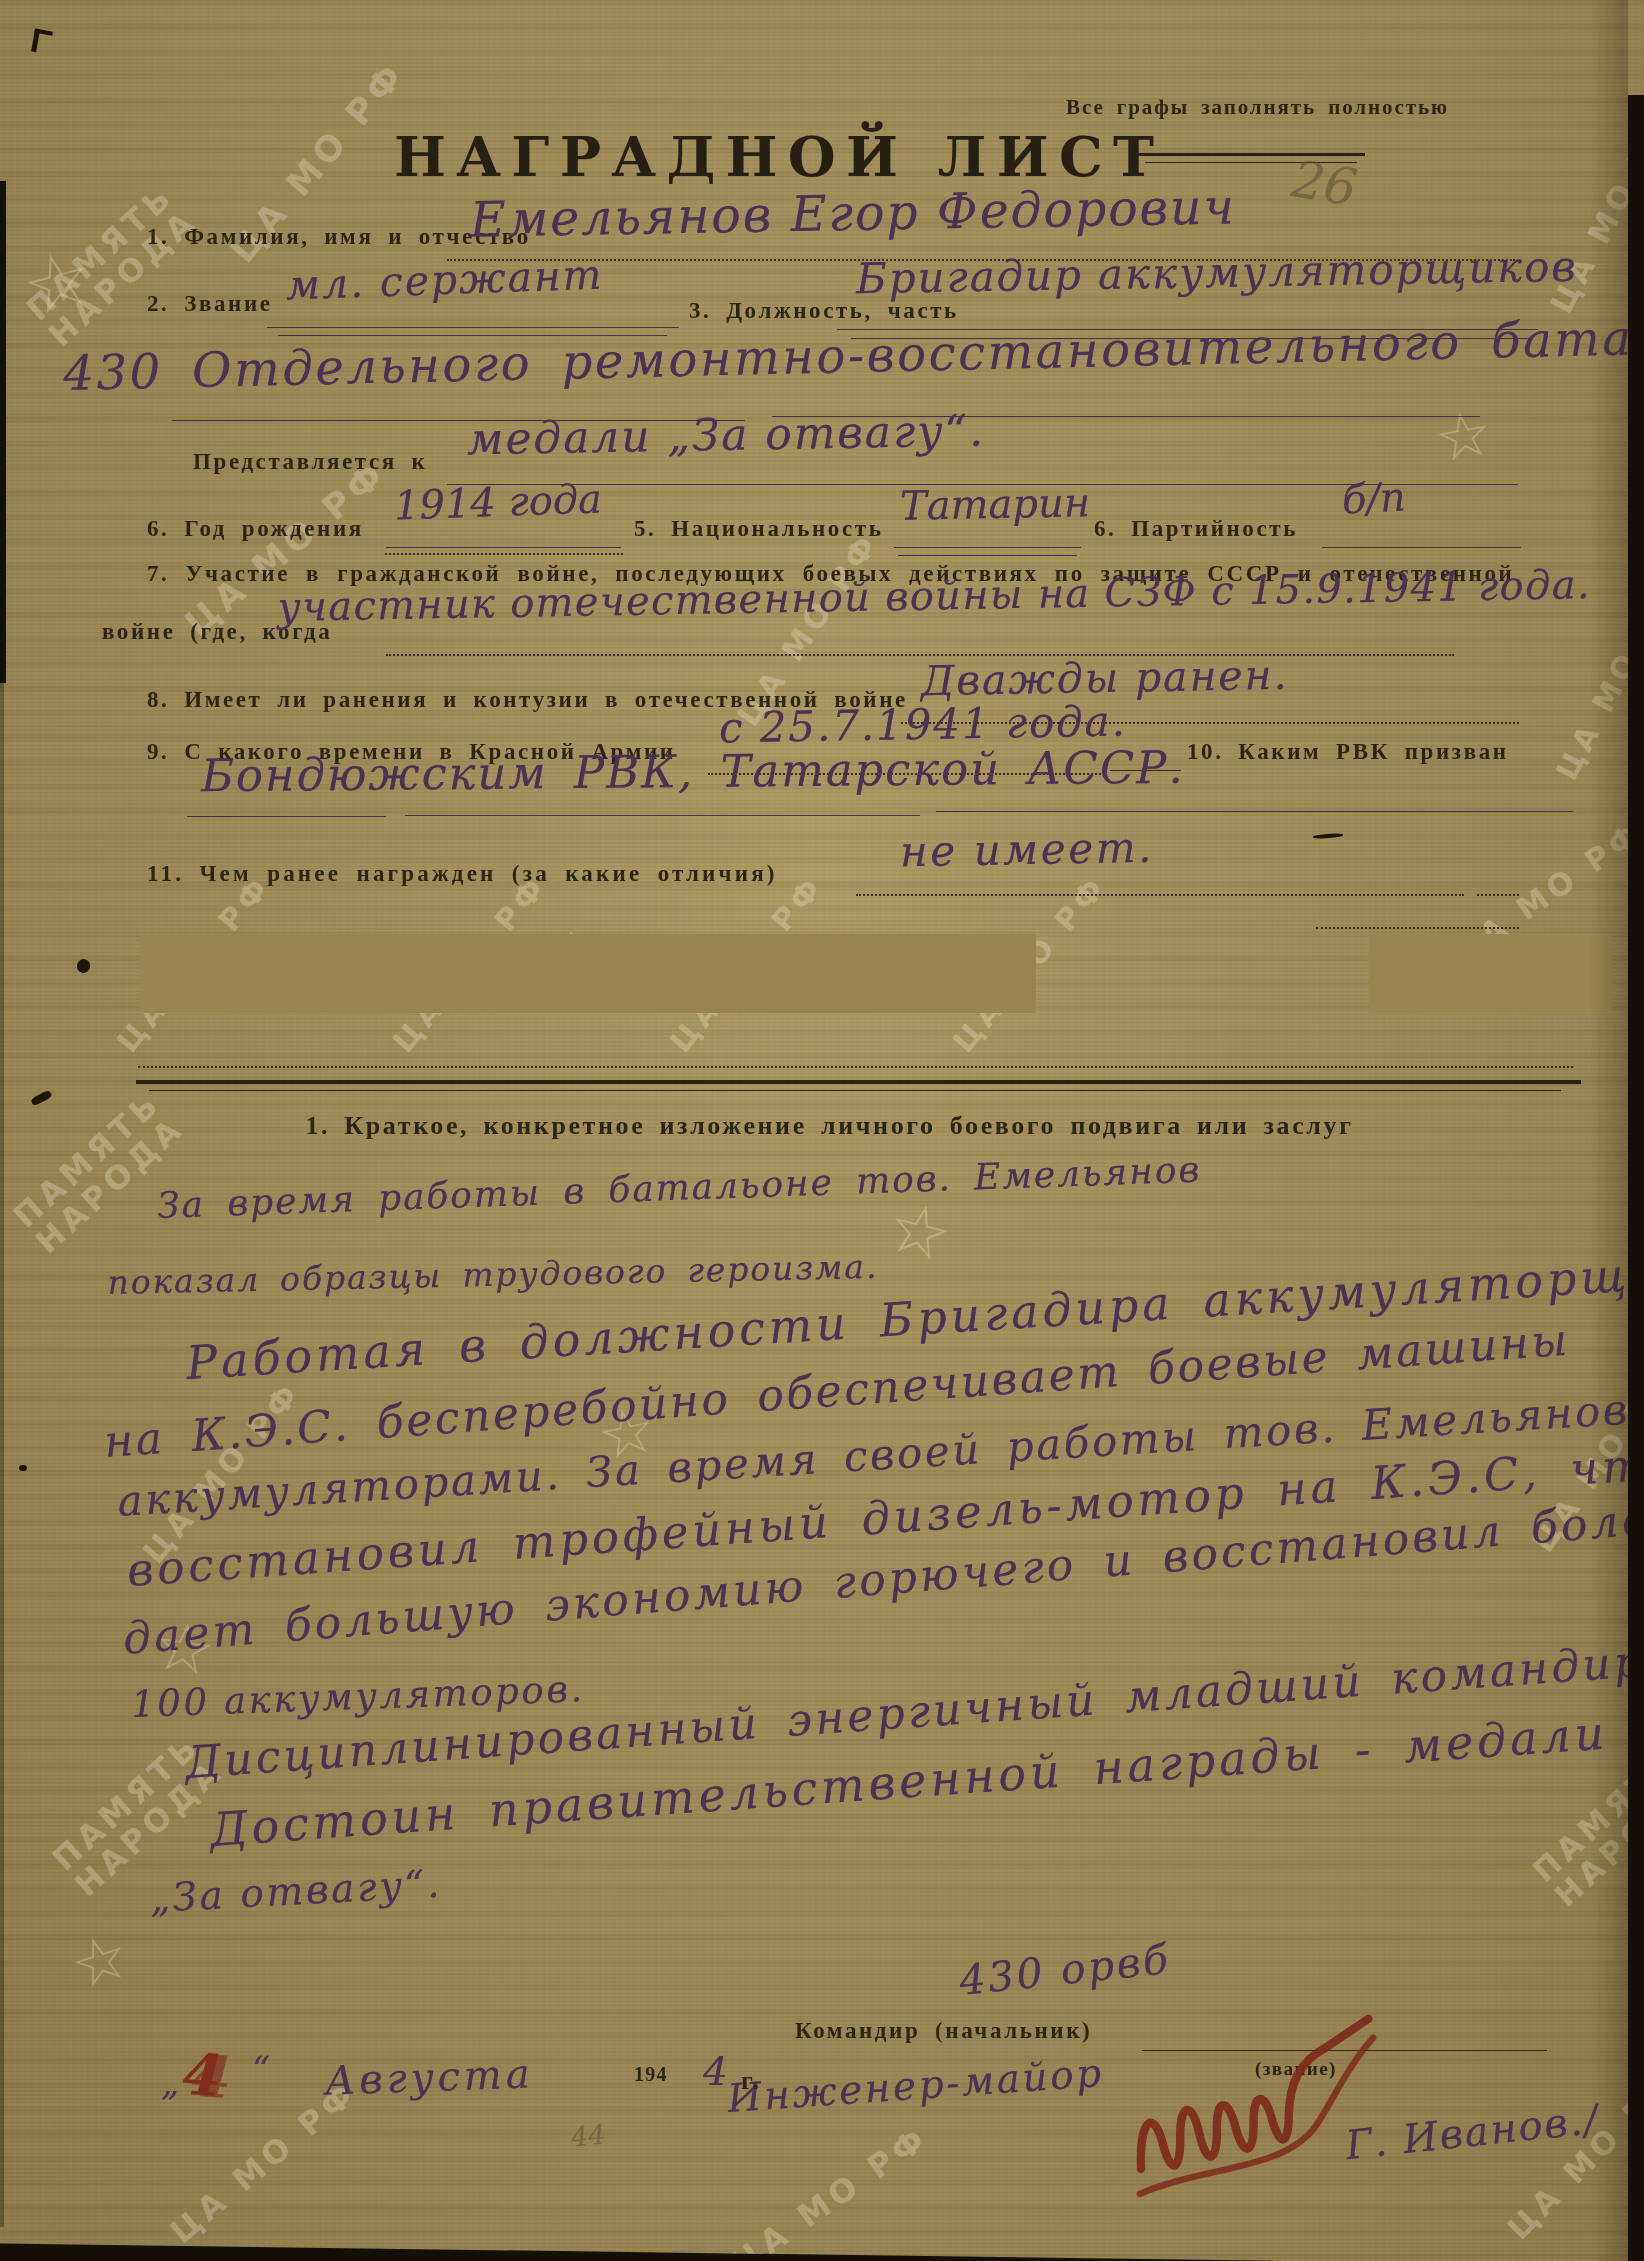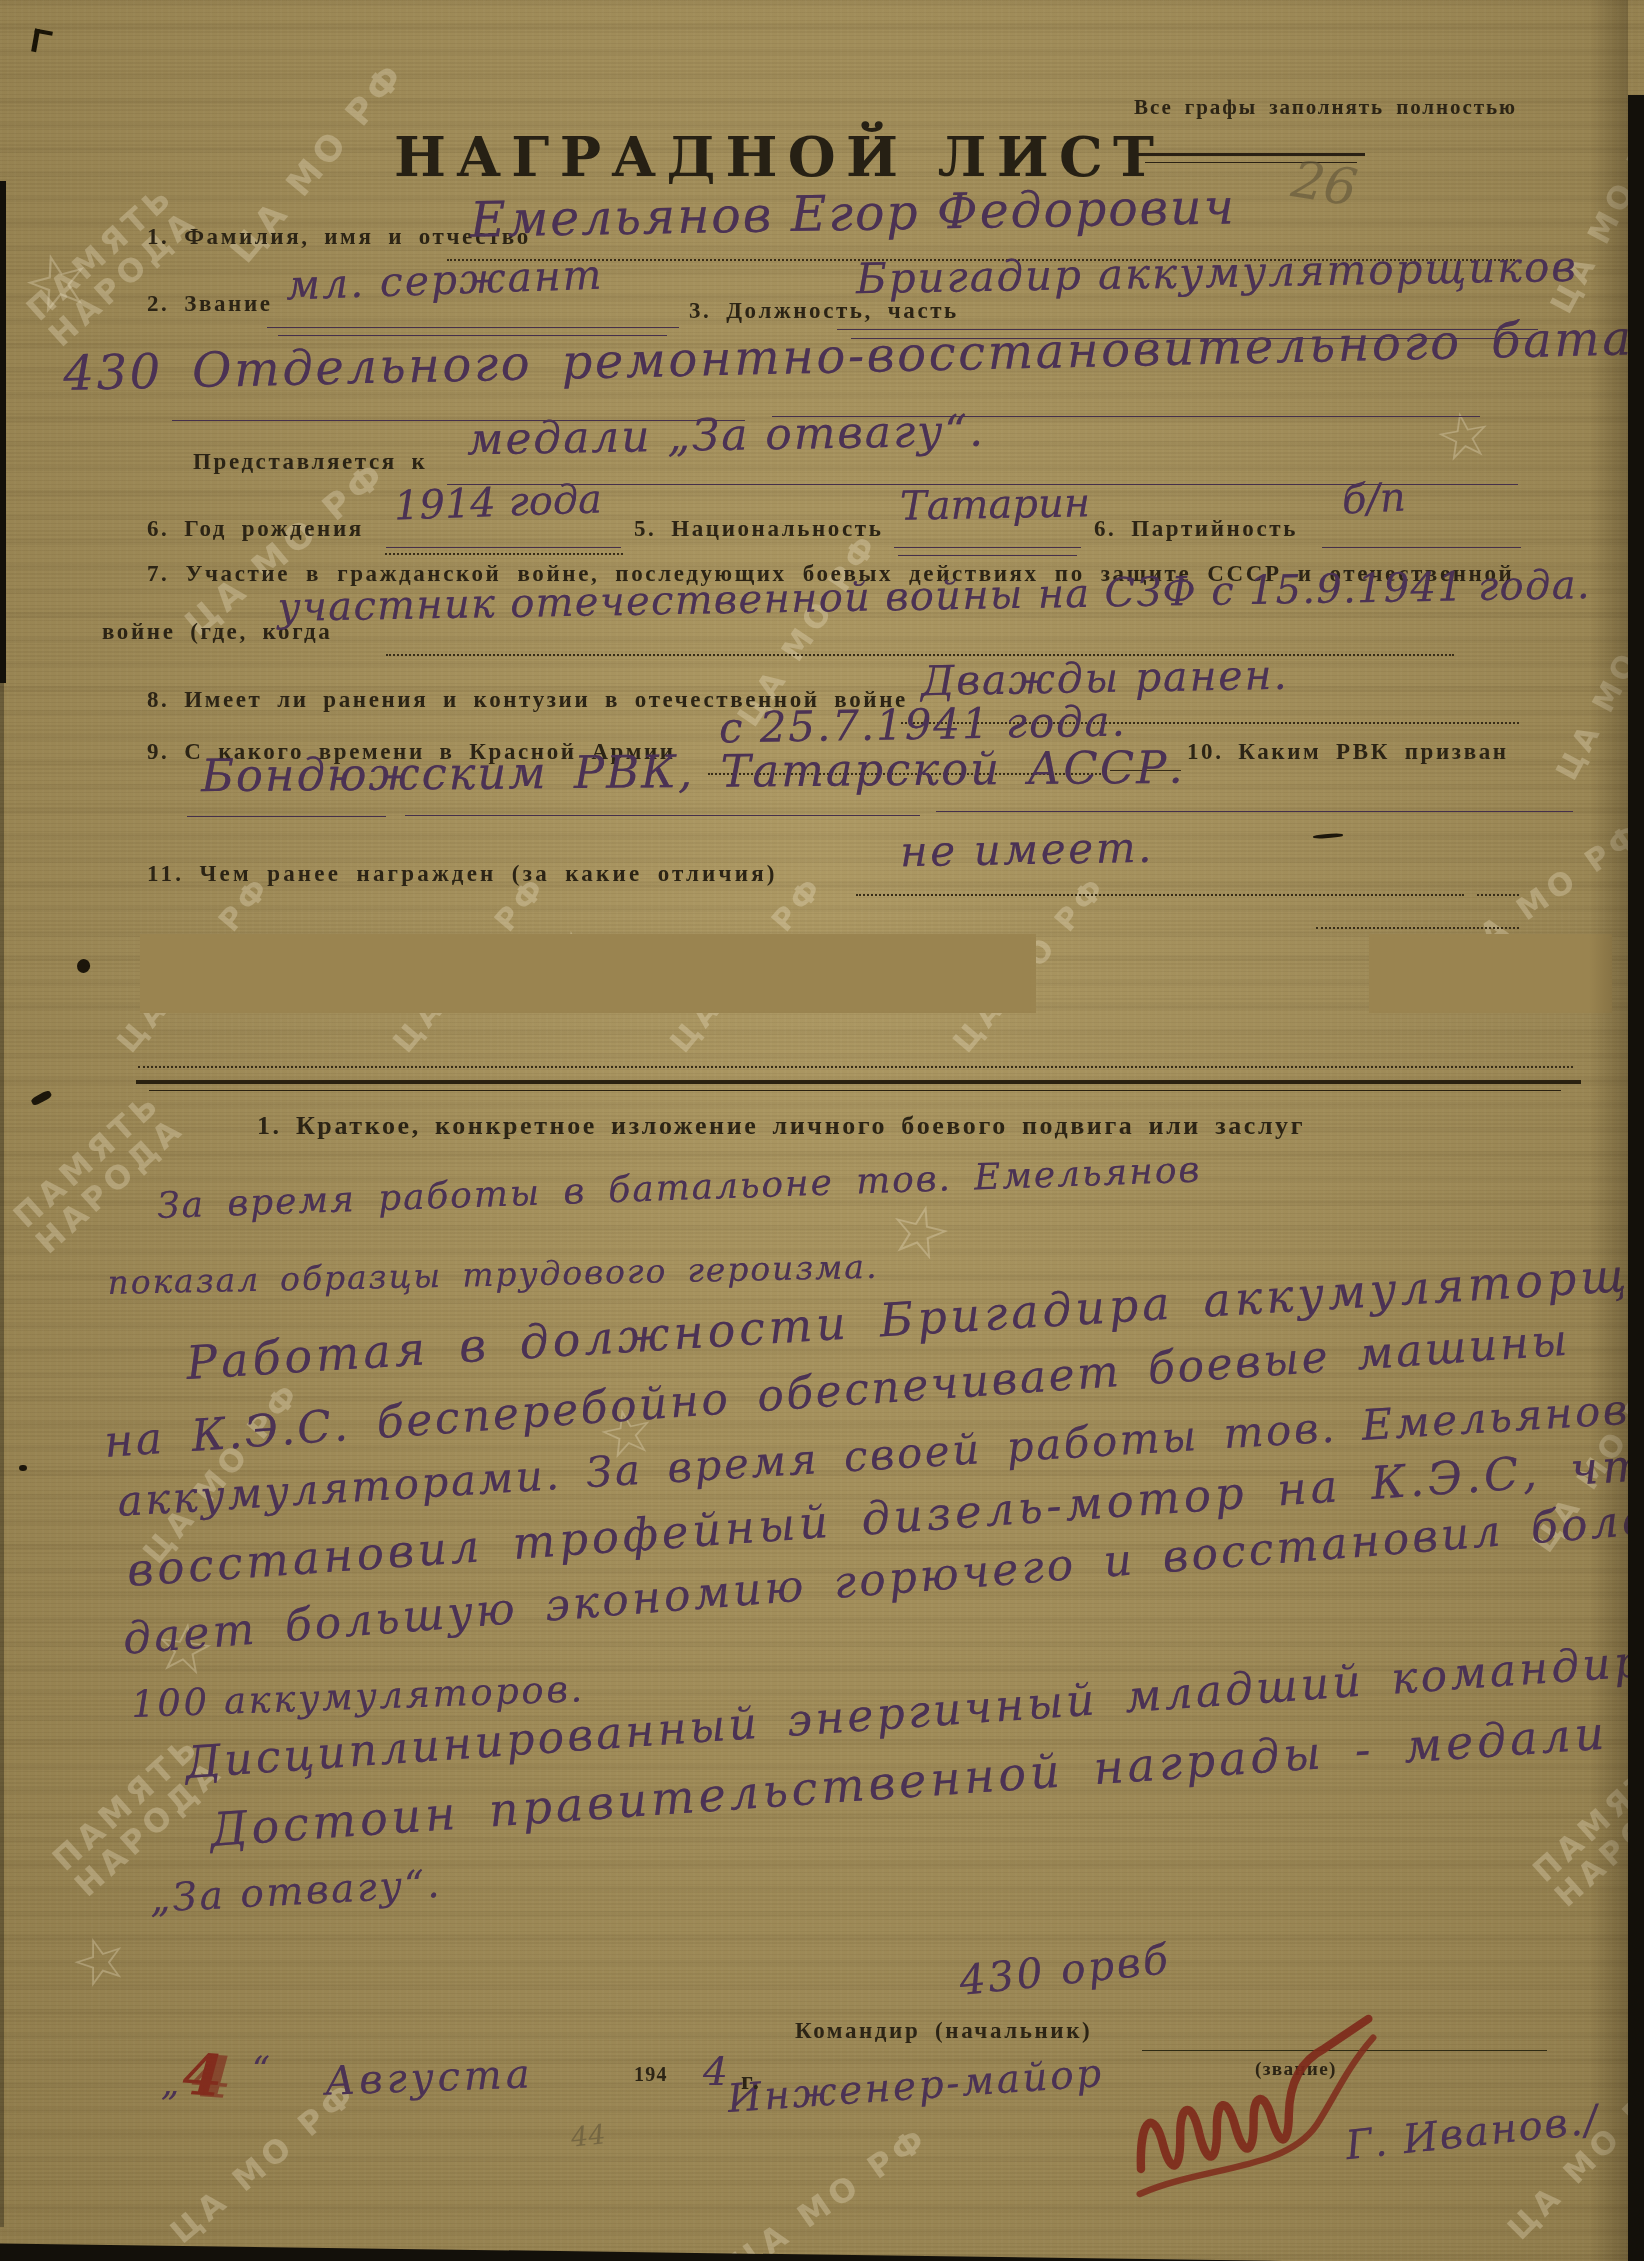--- a/index.html
+++ b/index.html
@@ -72,21 +72,21 @@
 
   <div class="star el" style="left:22.5px;top:238px;font-size:77px;transform:rotate(-15deg);">☆</div>
   <div class="star el" style="left:335px;top:920px;font-size:71px;transform:rotate(10deg);">☆</div>
   <div class="star el" style="left:544px;top:917px;font-size:68px;transform:rotate(-8deg);">☆</div>
   <div class="star el" style="left:888px;top:1190px;font-size:71px;transform:rotate(14deg);">☆</div>
   <div class="star el" style="left:598px;top:1396px;font-size:64px;transform:rotate(-12deg);">☆</div>
   <div class="star el" style="left:154px;top:1609px;font-size:68px;transform:rotate(8deg);">☆</div>
   <div class="star el" style="left:1435px;top:399px;font-size:64px;transform:rotate(-10deg);">☆</div>
   <div class="star el" style="left:71px;top:1924px;font-size:64px;transform:rotate(-18deg);">☆</div>
 
-  <div class="el print headnote" style="left:1134px;top:95px;">Все графы заполнять полностью</div>
+  <div class="el print headnote" style="left:1066px;top:95px;">Все графы заполнять полностью</div>
   <div class="ln" style="left:1138px;top:153px;width:227px;border-top-width:3.2px;border-top-color:#2a2114;"></div>
   <div class="ln" style="left:1145px;top:162px;width:212px;border-top-width:1.3px;border-top-color:#2a2114;"></div>
   <div class="el pencil" style="left:1292px;top:154px;font-size:51px;transform:rotate(9deg);">26</div>
 
   <div class="el title" style="left:386px;top:124px;width:721px;">НАГРАДНОЙ ЛИСТ</div>
 
   <div class="el print" style="left:147px;top:224px;">1. Фамилия, имя и отчество</div>
   <div class="el hw" style="left:470px;top:185px;font-size:49px;letter-spacing:1.9px;transform:rotate(-1deg);">Емельянов Егор Федорович</div>
   <div class="ln ln-dot" style="left:447px;top:259px;width:1068px;"></div>
 
@@ -149,21 +149,21 @@
 
   <div class="ln ln-dot" style="left:1316px;top:927px;width:203px;"></div>
 
   <div class="redact" style="left:140px;top:934px;width:896px;height:79px;"></div>
   <div class="redact" style="left:1369px;top:934px;width:243px;height:79px;"></div>
 
   <div class="ln ln-dot" style="left:138px;top:1066px;width:1435px;"></div>
   <div class="sep" style="left:136px;top:1080px;width:1445px;"></div>
   <div class="ln" style="left:149px;top:1090px;width:1412px;border-top-color:#2a2110;"></div>
 
-  <div class="el print" style="left:257px;top:1111px;width:1145px;font-size:26px;letter-spacing:2.6px;word-spacing:5.1px;white-space:nowrap;">1. Краткое, конкретное изложение личного боевого подвига или заслуг</div>
+  <div class="el print" style="left:257px;top:1111px;width:1145px;text-align:center;font-size:26px;letter-spacing:2.6px;word-spacing:5.1px;white-space:nowrap;">1. Краткое, конкретное изложение личного боевого подвига или заслуг</div>
 
   <div class="el hw" style="left:158px;top:1185px;font-size:36px;letter-spacing:1.9px;word-spacing:9px;transform:rotate(-2deg);transform-origin:left bottom;">За время работы в батальоне тов. Емельянов</div>
   <div class="el hw" style="left:108px;top:1263px;font-size:33px;letter-spacing:1.9px;word-spacing:7.7px;transform:rotate(-1.2deg);transform-origin:left bottom;">показал образцы трудового героизма.</div>
   <div class="el hw" style="left:188px;top:1336px;font-size:46px;letter-spacing:3.9px;word-spacing:11.6px;transform:rotate(-3.5deg);transform-origin:left bottom;">Работая в должности Бригадира аккумуляторщика</div>
   <div class="el hw" style="left:106px;top:1416px;font-size:44px;letter-spacing:2.6px;word-spacing:10.3px;transform:rotate(-4deg);transform-origin:left bottom;">на К.Э.С. бесперебойно обеспечивает боевые машины</div>
   <div class="el hw" style="left:119px;top:1477px;font-size:42px;letter-spacing:2.6px;word-spacing:9px;transform:rotate(-3.5deg);transform-origin:left bottom;">аккумуляторами. За время своей работы тов. Емельянов</div>
   <div class="el hw" style="left:129px;top:1544px;font-size:45px;letter-spacing:3.9px;word-spacing:11.6px;transform:rotate(-4deg);transform-origin:left bottom;">восстановил трофейный дизель-мотор на К.Э.С, что</div>
   <div class="el hw" style="left:125px;top:1613px;font-size:44px;letter-spacing:3.2px;word-spacing:10.3px;transform:rotate(-4.5deg);transform-origin:left bottom;">дает большую экономию горючего и восстановил более</div>
   <div class="el hw" style="left:132px;top:1683px;font-size:37px;letter-spacing:2.6px;transform:rotate(-2deg);transform-origin:left bottom;">100 аккумуляторов.</div>
   <div class="el hw" style="left:187px;top:1737px;font-size:44px;letter-spacing:3.2px;word-spacing:10.3px;transform:rotate(-4deg);transform-origin:left bottom;">Дисциплинированный энергичный младший командир.</div>

